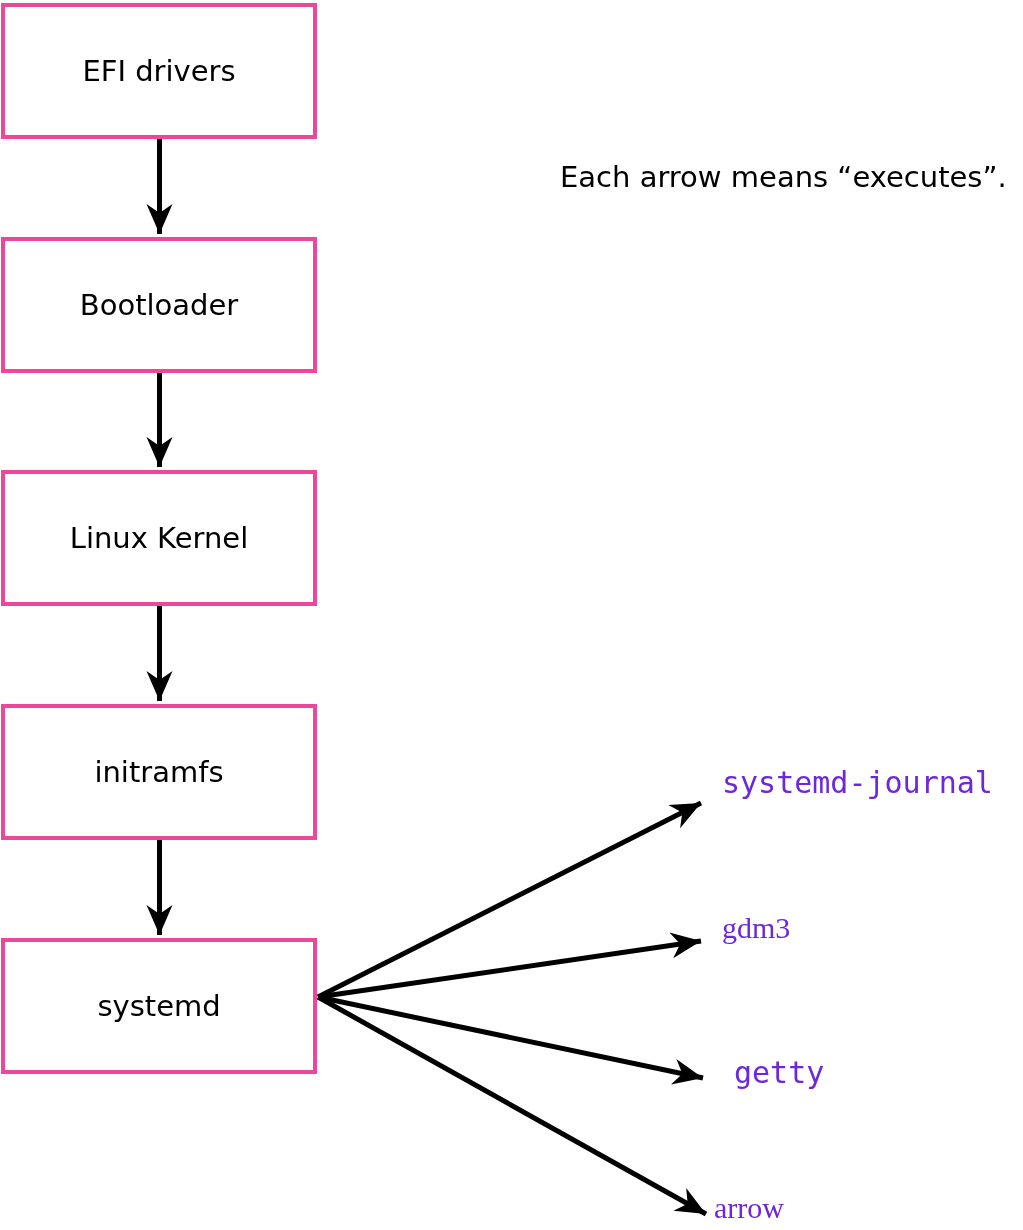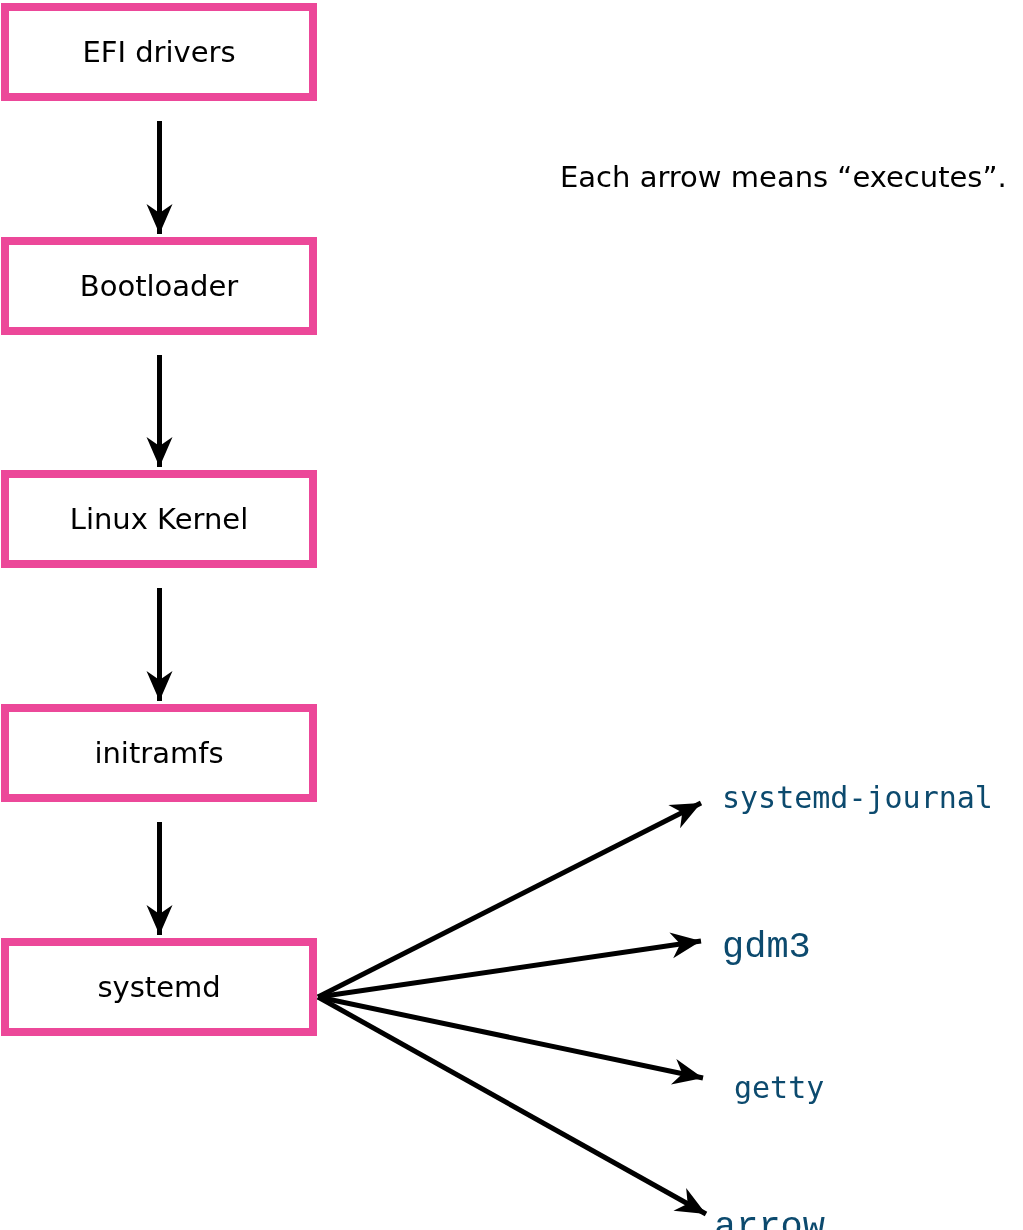--- a/index.html
+++ b/index.html
@@ -19,52 +19,51 @@
     position: absolute;
     left: 0;
     top: 0;
     width: 1023px;
     height: 1230px;
   }
   .node-box {
     position: absolute;
     left: 1px;
     width: 316px;
-    height: 98px;
-    border: 8px solid #ec4899;
+    height: 136px;
+    border: 4px solid #ec4899;
     box-sizing: border-box;
     background: #ffffff;
     display: flex;
     align-items: center;
     justify-content: center;
     font-size: 29px;
     color: #000000;
   }
   .caption {
     position: absolute;
     left: 560px;
     top: 160px;
     font-size: 29px;
     color: #000000;
     white-space: nowrap;
   }
   .svc-label {
     position: absolute;
-    color: #0c4a6e;
+    color: #6d28d9;
     white-space: nowrap;
     line-height: 1.2;
-    margin-top: 15px;
   }
   .svc-mono {
     font-family: "DejaVu Sans Mono", "Liberation Mono", monospace;
     font-size: 30px;
   }
   .svc-sans {
-    font-family: Liberation Mono, monospace;
-    font-size: 37px;
+    font-family: Liberation Serif, serif;
+    font-size: 30px;
   }
 </style>
 </head>
 <body>
 
 <div class="canvas">
 
   <svg class="arrow-layer" width="1023" height="1230" viewBox="0 0 1023 1230">
     <defs>
       <marker id="ah" orient="auto" markerUnits="userSpaceOnUse" markerWidth="34" markerHeight="28" refX="32" refY="14">

